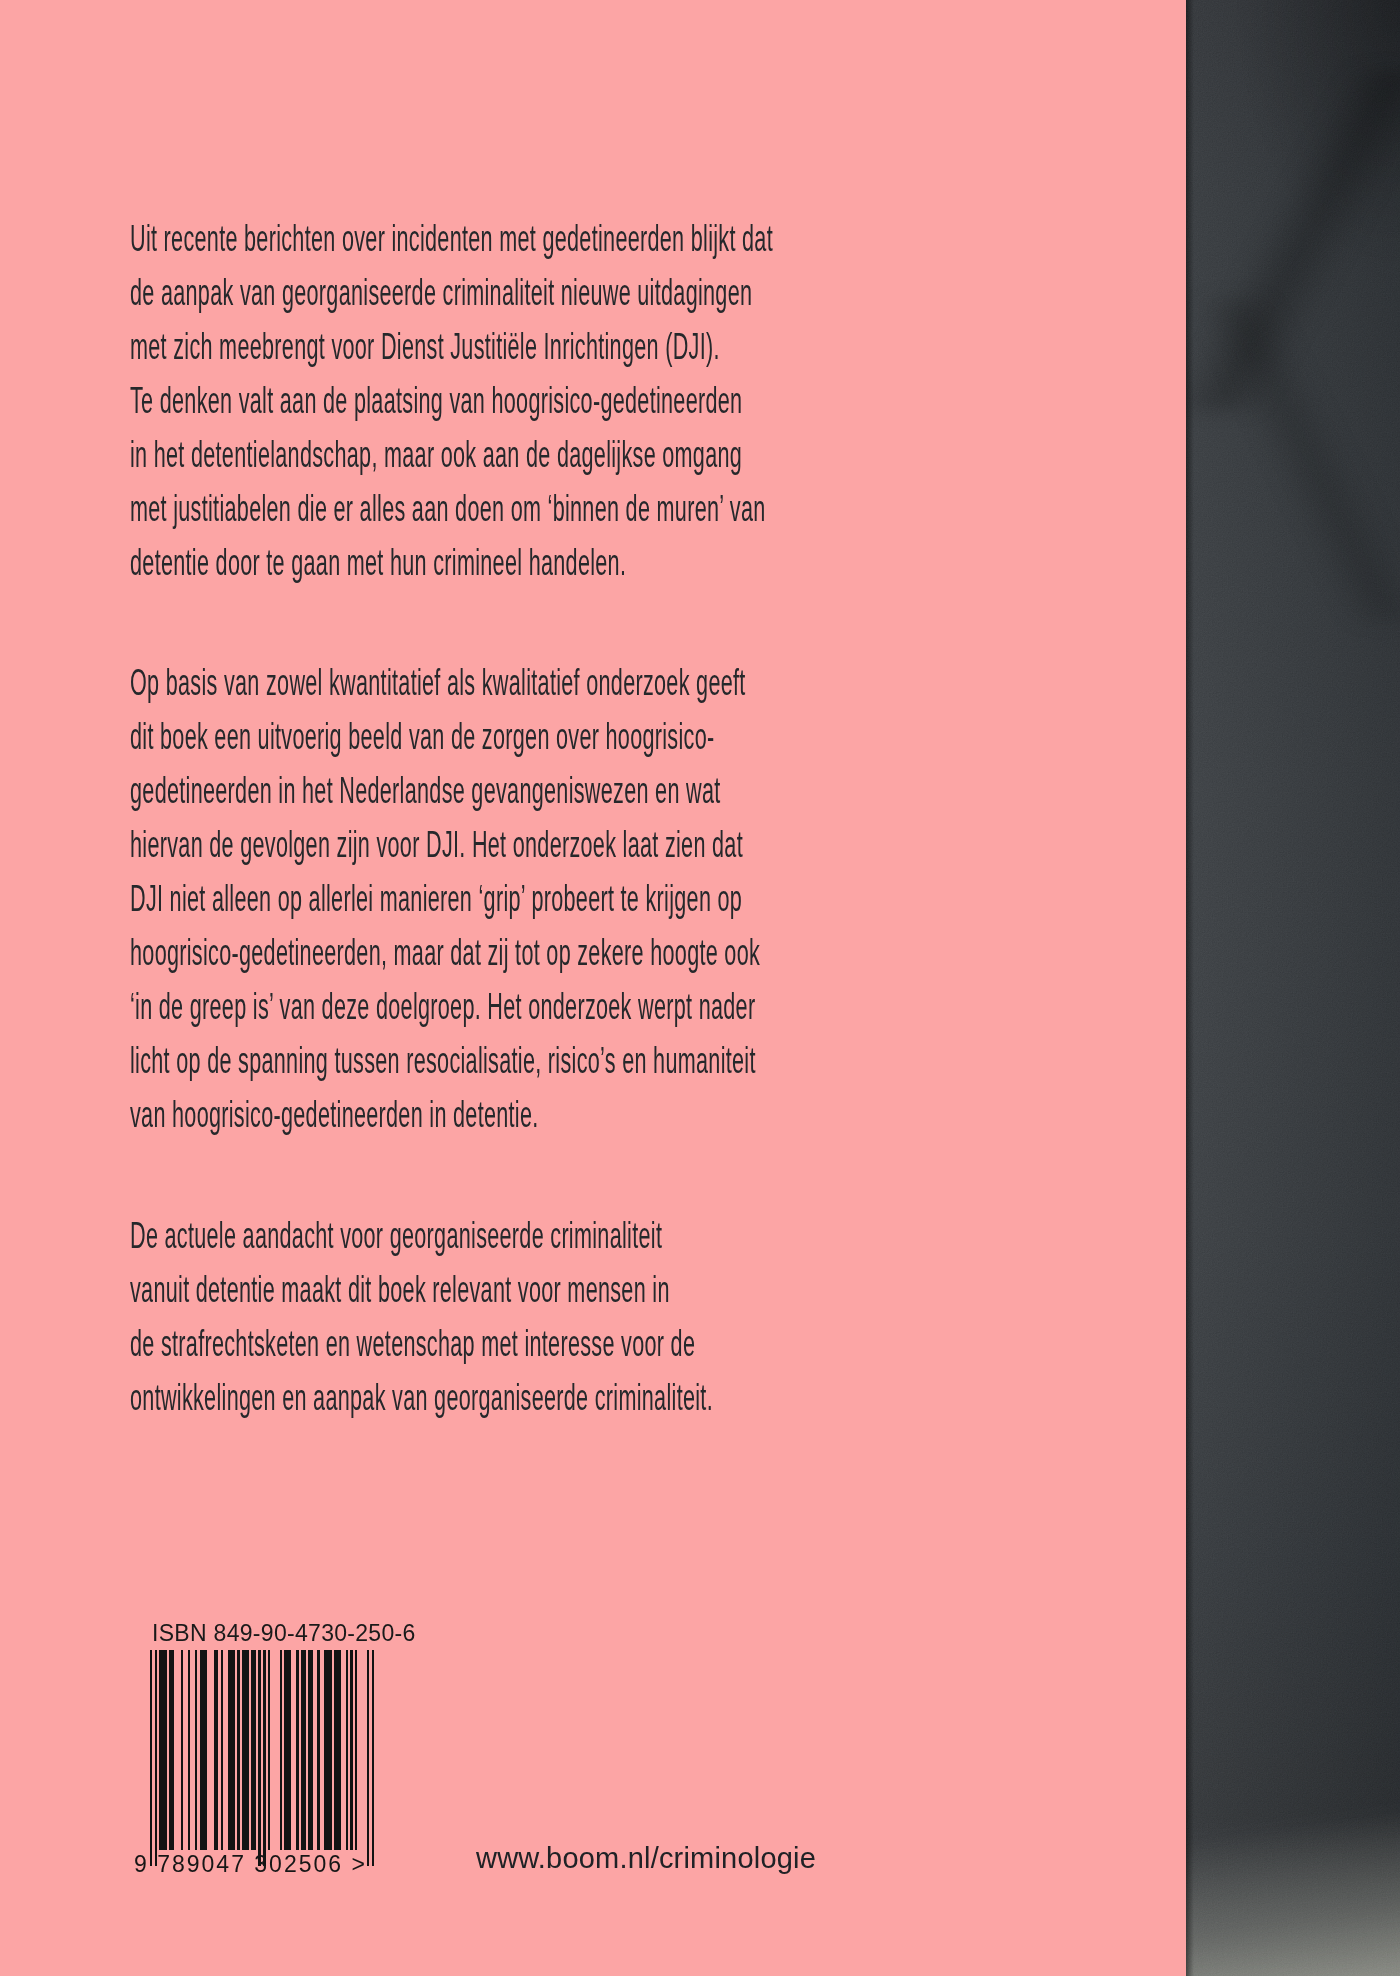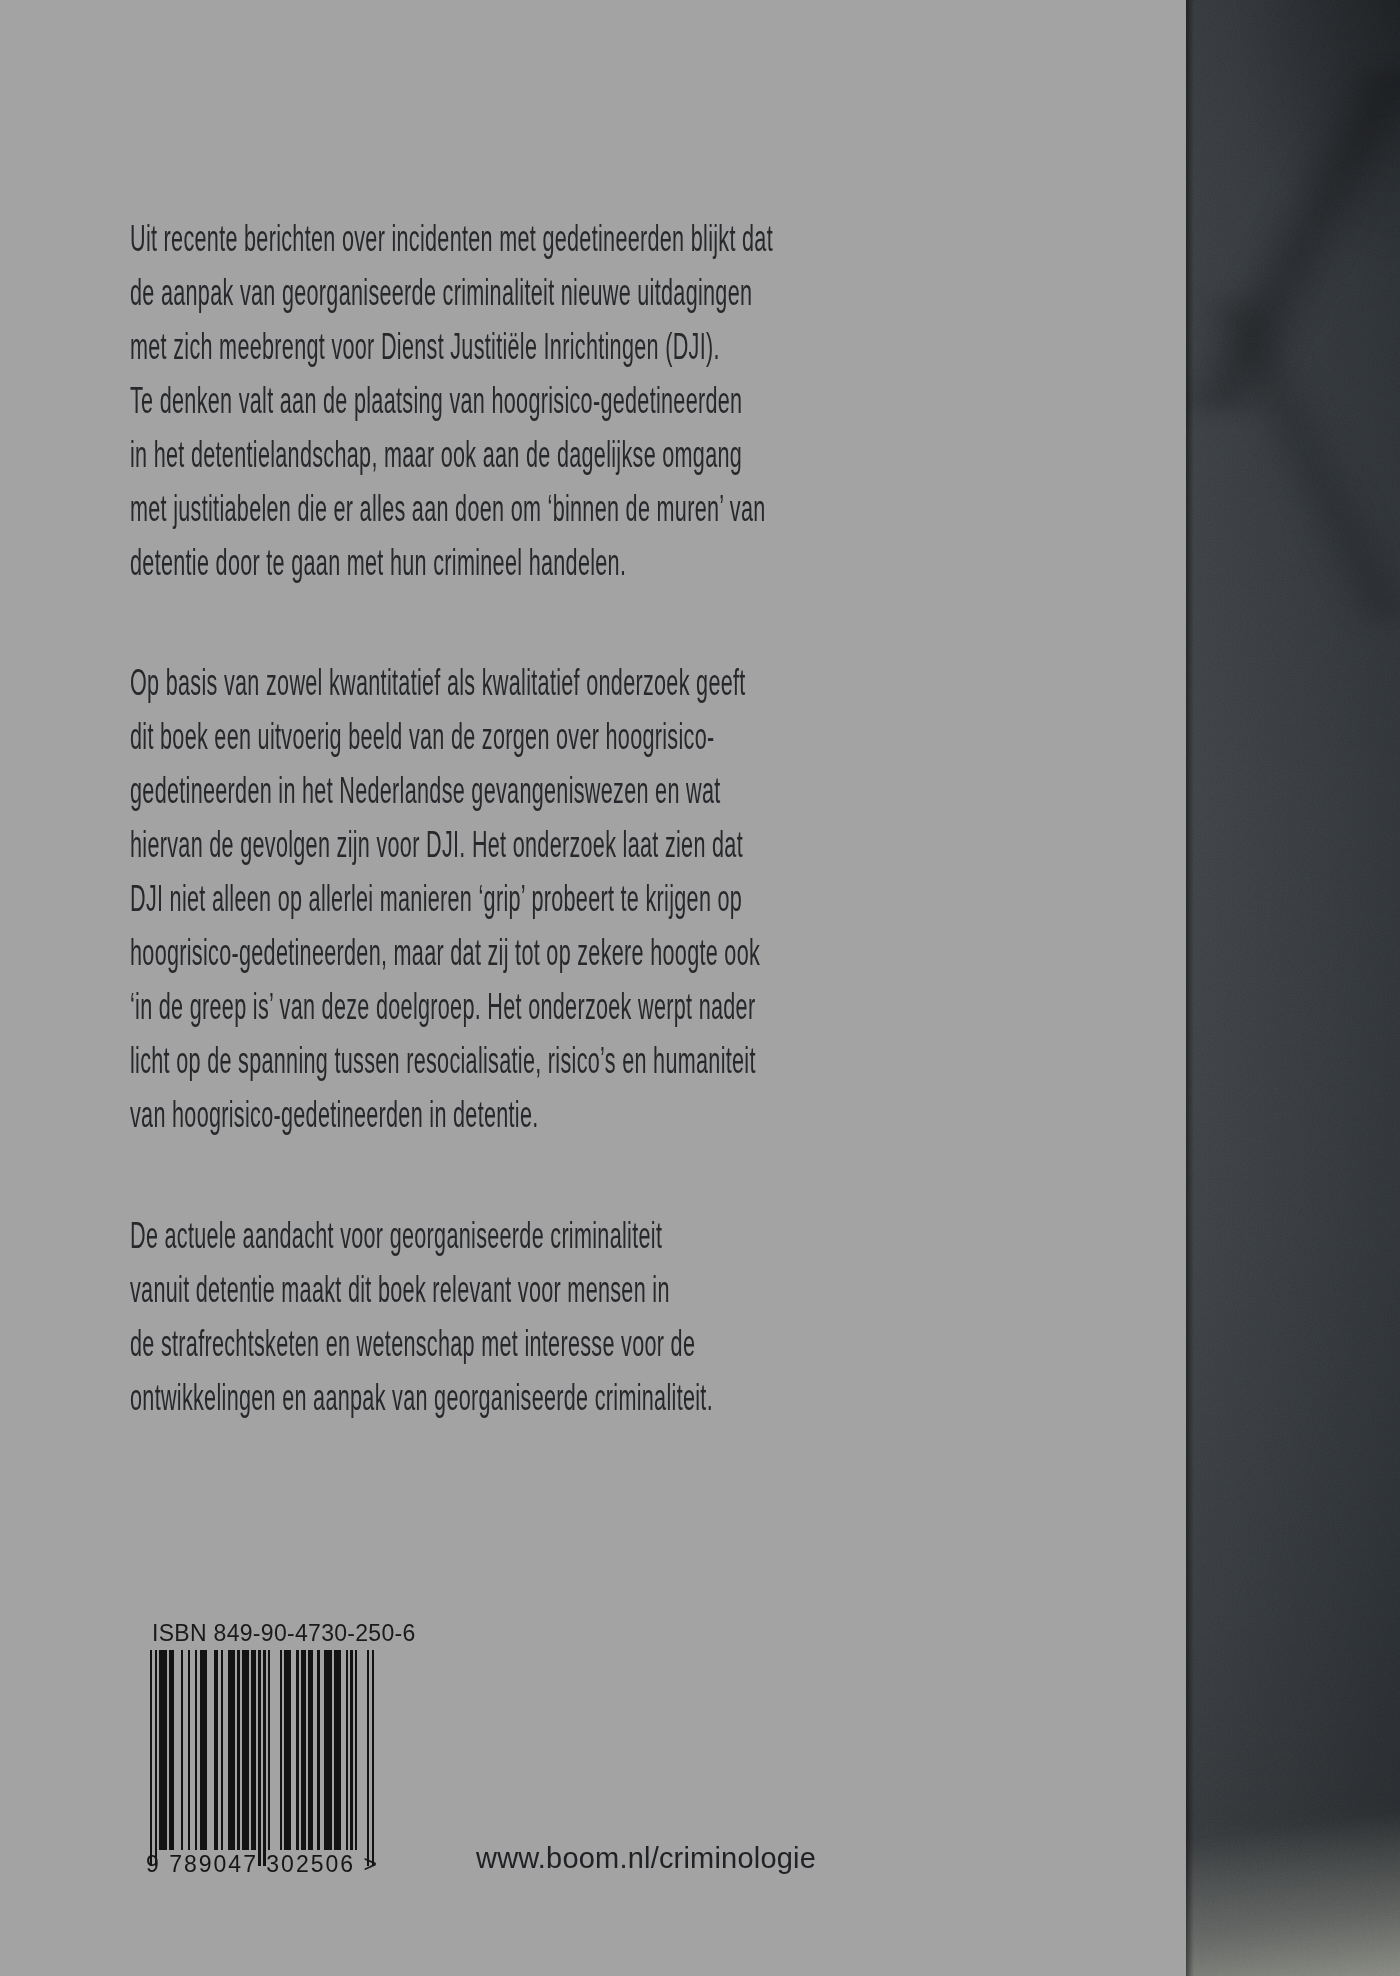--- a/index.html
+++ b/index.html
@@ -1,19 +1,19 @@
 <!DOCTYPE html>
 <html><head>
 <meta charset="utf-8">
 <style>
   html,body { margin:0; padding:0; background:#ffffff; }
   #page {
     position:relative;
     width:1400px; height:1976px;
-    background:#a3a3a3;
+    background:#fca5a5;
     overflow:hidden;
     font-family:"Liberation Sans", sans-serif;
   }
 
   
   .para {
     position:absolute;
     left:130px;
     width:1400px;
     font-size:36px;
@@ -41,21 +41,20 @@
     position:absolute;
     left:150px; top:1650px;
   }
   .barcode-digits {
     position:absolute;
     left:134px; top:1851px;
     font-size:23px;
     letter-spacing:2px;
     white-space:pre;
     color:#161616;
-    margin-left:12px;
   }
 
   .publisher-url {
     position:absolute;
     left:476px; top:1842px;
     font-size:29px;
     letter-spacing:0.2px;
     color:#202226;
   }
 

